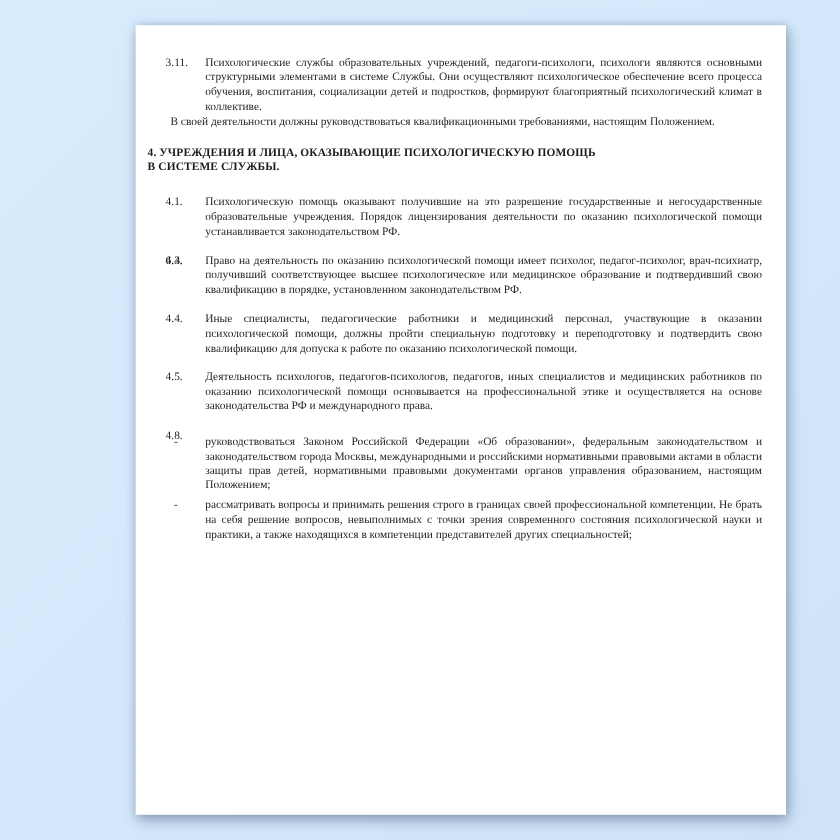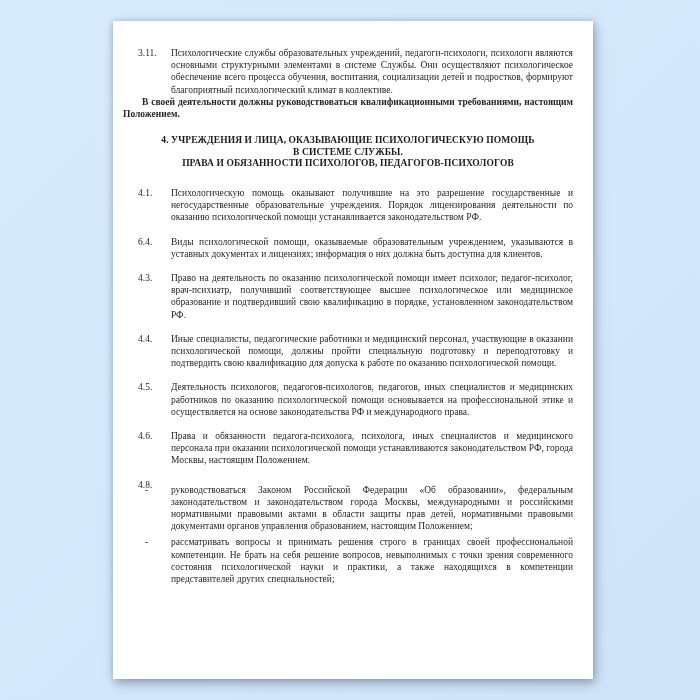--- a/index.html
+++ b/index.html
@@ -15,21 +15,21 @@
   }
   .scene {
     position: relative;
     width: 700px;
     height: 700px;
   }
   .page {
     position: absolute;
     left: 113px;
     top: 21px;
-    width: 480px;
+    width: 542px;
     height: 658px;
     background: #ffffff;
     box-shadow: 2px 4px 11px rgba(100, 122, 150, 0.65), 0 0 5px rgba(115, 138, 165, 0.35);
   }
   .content {
     position: absolute;
     left: 10px;
     right: 20px;
     top: 26px;
     font-size: 9.5px;
@@ -47,24 +47,23 @@
   }
   .num-item .num {
     position: absolute;
     left: 15px;
     top: 0;
     text-align: left;
   }
   .subpara {
     text-indent: 19px;
     margin-top: 0;
-    font-weight: bold;
   }
   .heading {
-    text-align: center;
+    text-align: left;
     font-weight: bold;
     color: #1c1c1c;
     line-height: 11.6px;
     margin-top: 15px;
     margin-bottom: 17px;
     letter-spacing: 0.1px;
   }
   .bullet {
     position: relative;
     padding-left: 48px;
@@ -88,52 +87,46 @@
 
       <div class="num-item first">
         <span class="num">3.11.</span>
         <span>Психологические службы образовательных учреждений, педагоги-психологи, психологи являются основными структурными элементами в системе Службы. Они осуществляют психологическое обеспечение всего процесса обучения, воспитания, социализации детей и подростков, формируют благоприятный психологический климат в коллективе.</span>
       </div>
       <div class="subpara">В своей деятельности должны руководствоваться квалификационными требованиями, настоящим Положением.</div>
 
       <div class="heading">
         <div>4. УЧРЕЖДЕНИЯ И ЛИЦА, ОКАЗЫВАЮЩИЕ ПСИХОЛОГИЧЕСКУЮ ПОМОЩЬ</div>
         <div>В СИСТЕМЕ СЛУЖБЫ.</div>
-        <div>ПРАВА И ОБЯЗАННОСТИ ПСИХОЛОГОВ, ПЕДАГОГОВ-ПСИХОЛОГОВ</div>
       </div>
 
       <div class="num-item">
         <span class="num">4.1.</span>
         <span>Психологическую помощь оказывают получившие на это разрешение государственные и негосударственные образовательные учреждения. Порядок лицензирования деятельности по оказанию психологической помощи устанавливается законодательством РФ.</span>
       </div>
 
       <div class="num-item">
         <span class="num">6.4.</span>
-        <span>Виды психологической помощи, оказываемые образовательным учреждением, указываются в уставных документах и лицензиях; информация о них должна быть доступна для клиентов.</span>
       </div>
 
       <div class="num-item">
         <span class="num">4.3.</span>
         <span>Право на деятельность по оказанию психологической помощи имеет психолог, педагог-психолог, врач-психиатр, получивший соответствующее высшее психологическое или медицинское образование и подтвердивший свою квалификацию в порядке, установленном законодательством РФ.</span>
       </div>
 
       <div class="num-item">
         <span class="num">4.4.</span>
         <span>Иные специалисты, педагогические работники и медицинский персонал, участвующие в оказании психологической помощи, должны пройти специальную подготовку и переподготовку и подтвердить свою квалификацию для допуска к работе по оказанию психологической помощи.</span>
       </div>
 
       <div class="num-item">
         <span class="num">4.5.</span>
         <span>Деятельность психологов, педагогов-психологов, педагогов, иных специалистов и медицинских работников по оказанию психологической помощи основывается на профессиональной этике и осуществляется на основе законодательства РФ и международного права.</span>
       </div>
 
-      <div class="num-item">
-        <span class="num">4.6.</span>
-        <span>Права и обязанности педагога-психолога, психолога, иных специалистов и медицинского персонала при оказании психологической помощи устанавливаются законодательством РФ, города Москвы, настоящим Положением.</span>
-      </div>
 
 
       <div class="num-item">
         <span class="num">4.8.</span>
       </div>
 
       <div class="bullet first">
         <span class="marker">-</span>
         <span>руководствоваться Законом Российской Федерации «Об образовании», федеральным законодательством и законодательством города Москвы, международными и российскими нормативными правовыми актами в области защиты прав детей, нормативными правовыми документами органов управления образованием, настоящим Положением;</span>
       </div>

